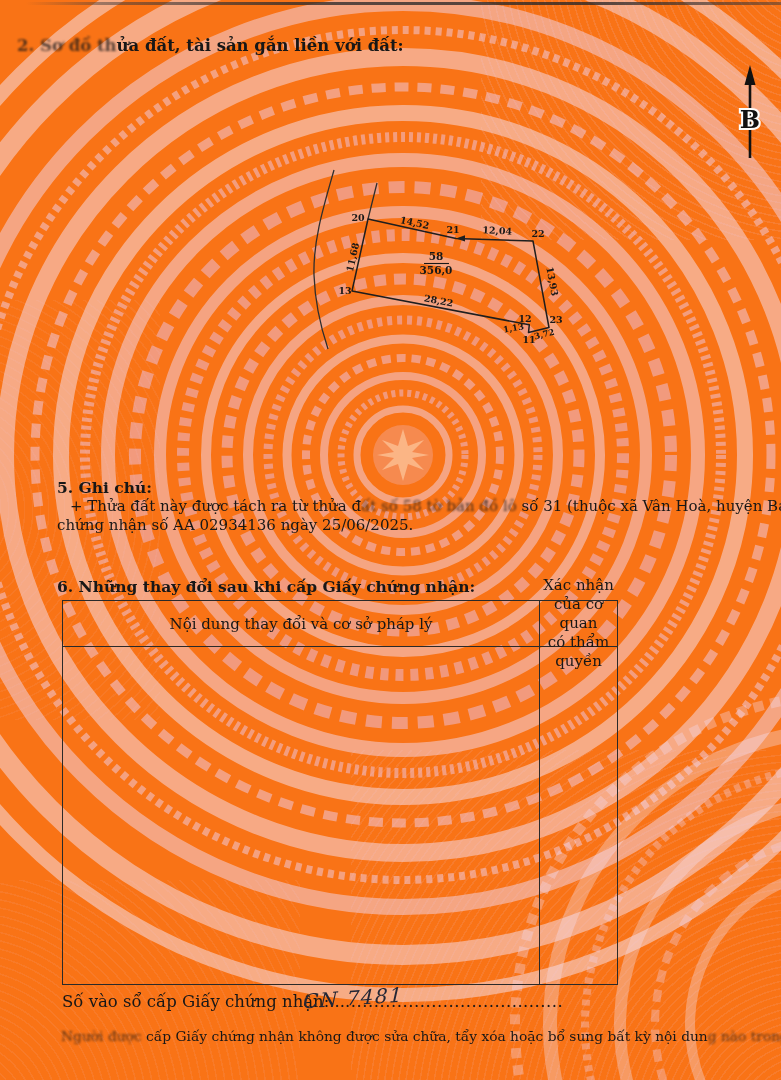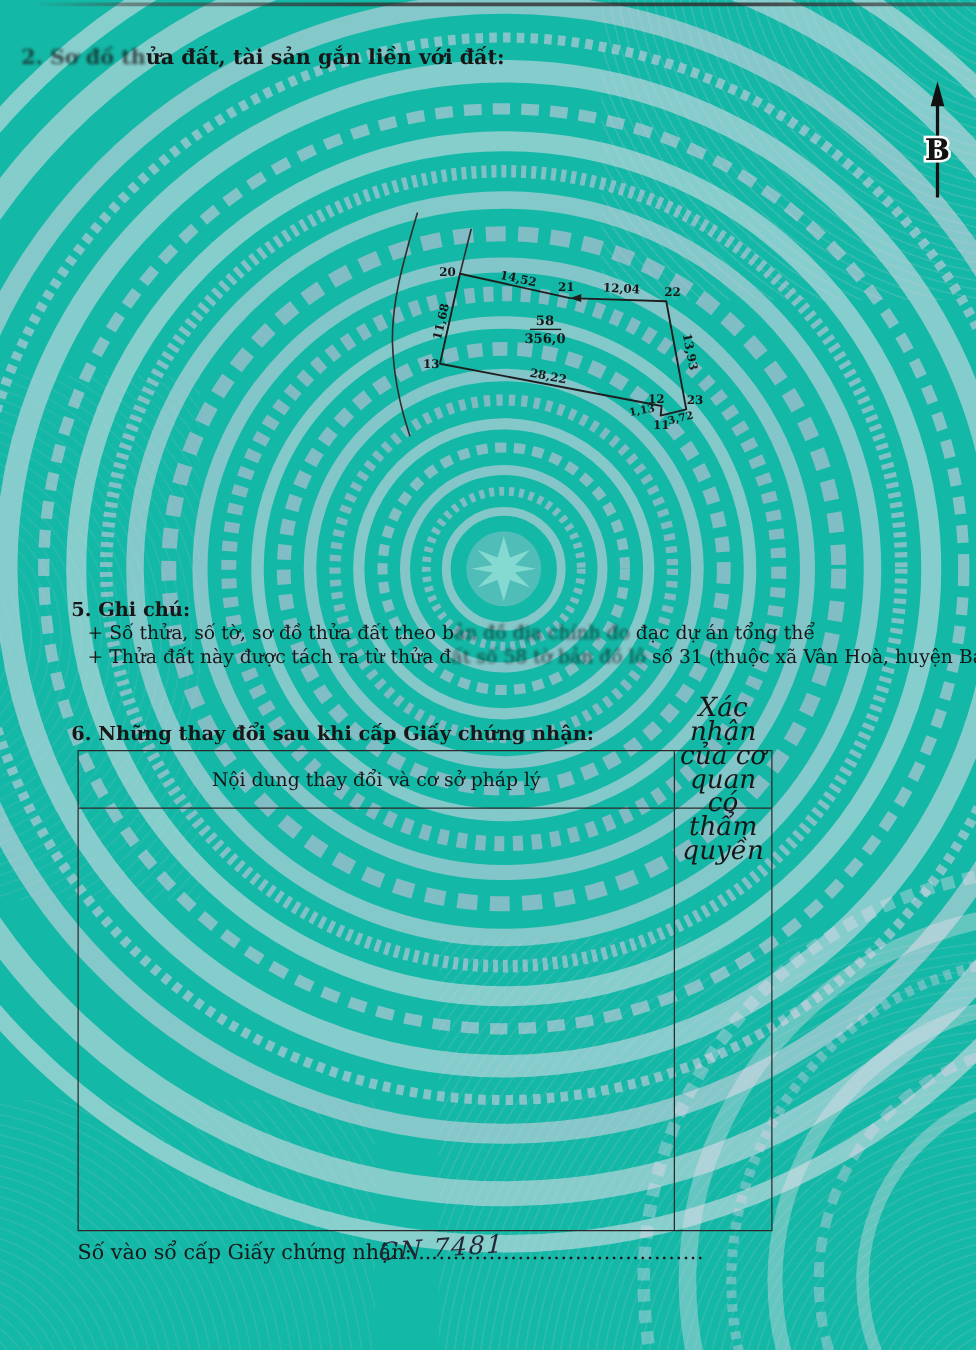--- a/index.html
+++ b/index.html
@@ -1,18 +1,18 @@
 <!DOCTYPE html>
 <html><head>
 <meta charset="utf-8">
 <style>
   html,body { margin:0; padding:0; }
   .page {
     position:relative; width:781px; height:1080px; overflow:hidden;
-    background:#14b8a6;
+    background:#f97316;
     font-family:"DejaVu Serif","Liberation Serif",serif;
     color:#171717;
   }
   
   .wm { position:absolute; left:0; top:0; z-index:0; }
   .tex { position:absolute; z-index:0; pointer-events:none; }
   .tex-tr { right:0; top:0; width:300px; height:240px;
     background:repeating-radial-gradient(circle at 115% -25%, rgba(236,198,229,.30) 0 1.5px, rgba(255,255,255,0) 1.5px 7px);
     opacity:.45; }
   .tex-br { right:0; bottom:0; width:430px; height:330px;
@@ -40,21 +40,21 @@
   .notes { position:absolute; left:57px; top:478px; width:700px; font-size:15px; line-height:19px; white-space:nowrap; }
   .notes .title { font-weight:bold; font-size:15.5px; }
   .notes .indent { padding-left:13px; }
   .sec6-title { position:absolute; left:57px; top:577px; font-weight:bold; font-size:15.5px; white-space:nowrap;text-align:center; }
   .table { position:absolute; left:62px; top:600px; width:556px; height:385px;
     border:1.6px solid #2a2a2a; box-sizing:border-box; background:transparent; }
   .thead { display:flex; height:46px; border-bottom:1.4px solid #2a2a2a; box-sizing:border-box; }
   .th1 { width:477px; border-right:1.4px solid #2a2a2a; box-sizing:border-box;
     display:flex; align-items:center; justify-content:center; font-size:15px; }
   .th2 { flex:1; display:flex; flex-direction:column; align-items:center; justify-content:center;
-    font-size:21px; line-height:19px; text-align:center;font-style:italic; }
+    font-size:15px; line-height:19px; text-align:center; }
   .tbody { display:flex; height:337px; }
   .td1 { width:477px; border-right:1.4px solid #2a2a2a; box-sizing:border-box; }
   .td2 { flex:1; }
   .registry { position:absolute; left:62px; top:992px; font-size:16.5px; white-space:nowrap; }
   .registry .dots { letter-spacing:.5px; }
   .handwriting {
     position:absolute; left:303px; top:986px; font-size:20px; font-style:italic;
     color:#232635; transform:rotate(-4deg) skewX(-6deg); letter-spacing:1.5px; white-space:nowrap;
   }
   .footer { position:absolute; left:56px; top:1027px; width:706px; font-size:13.8px; line-height:19.5px; white-space:nowrap; }
@@ -146,25 +146,23 @@
       <text class="dia-label" font-size="8.5" text-anchor="middle" transform="translate(545,337) rotate(-14)">3,72</text>
 
       <text class="dia-label" font-size="10.5" text-anchor="middle" x="436" y="260">58</text>
       <line x1="424" y1="263.5" x2="449" y2="263.5" stroke="#181818" stroke-width="1.1"></line>
       <text class="dia-label" font-size="10.5" text-anchor="middle" x="436" y="274">356,0</text>
     </svg>
 
     <div class="notes">
       <div class="title">5. Ghi chú:</div>
       <div class="indent">
-        <span>+ Số thửa, số tờ, sơ đồ thửa đất theo b</span><span class="smudge-soft">ản đồ địa chính đo</span><span> đạc dự án tổng thể</span>
-      </div>
-      <div class="indent">
         <span>+ Thửa đất này được tách ra từ thửa đ</span><span class="smudge-soft">ất số 58 tờ bản đồ lô</span><span> số 31 (thuộc xã Vân Hoà, huyện Ba Vì</span>
       </div>
+      <div>chứng nhận số AA 02934136 ngày 25/06/2025.</div>
     </div>
 
     <div class="sec6-title">6. Những thay đổi sau khi cấp Giấy chứng nhận:</div>
 
     <div class="table">
       <div class="thead">
         <div class="th1">Nội dung thay đổi và cơ sở pháp lý</div>
         <div class="th2">
           <span>Xác nhận của cơ quan</span>
           <span>có thẩm quyền</span>
@@ -175,16 +173,19 @@
         <div class="td2"></div>
       </div>
     </div>
 
     <div class="registry">
       <span>Số vào sổ cấp Giấy chứng nhận:...</span><span class="dots">......................................</span>
     </div>
     <div class="handwriting">CN 7481</div>
 
     <div class="footer">
+      <div style="padding-left:5px;">
+        <span class="smudge">Người được</span><span> cấp Giấy chứng nhận không được sửa chữa, tẩy xóa hoặc bổ sung bất kỳ nội dun</span><span class="smudge">g nào trong sổ</span>
+      </div>
     </div>
 
   </div>
 </div>
 
 </body></html>

